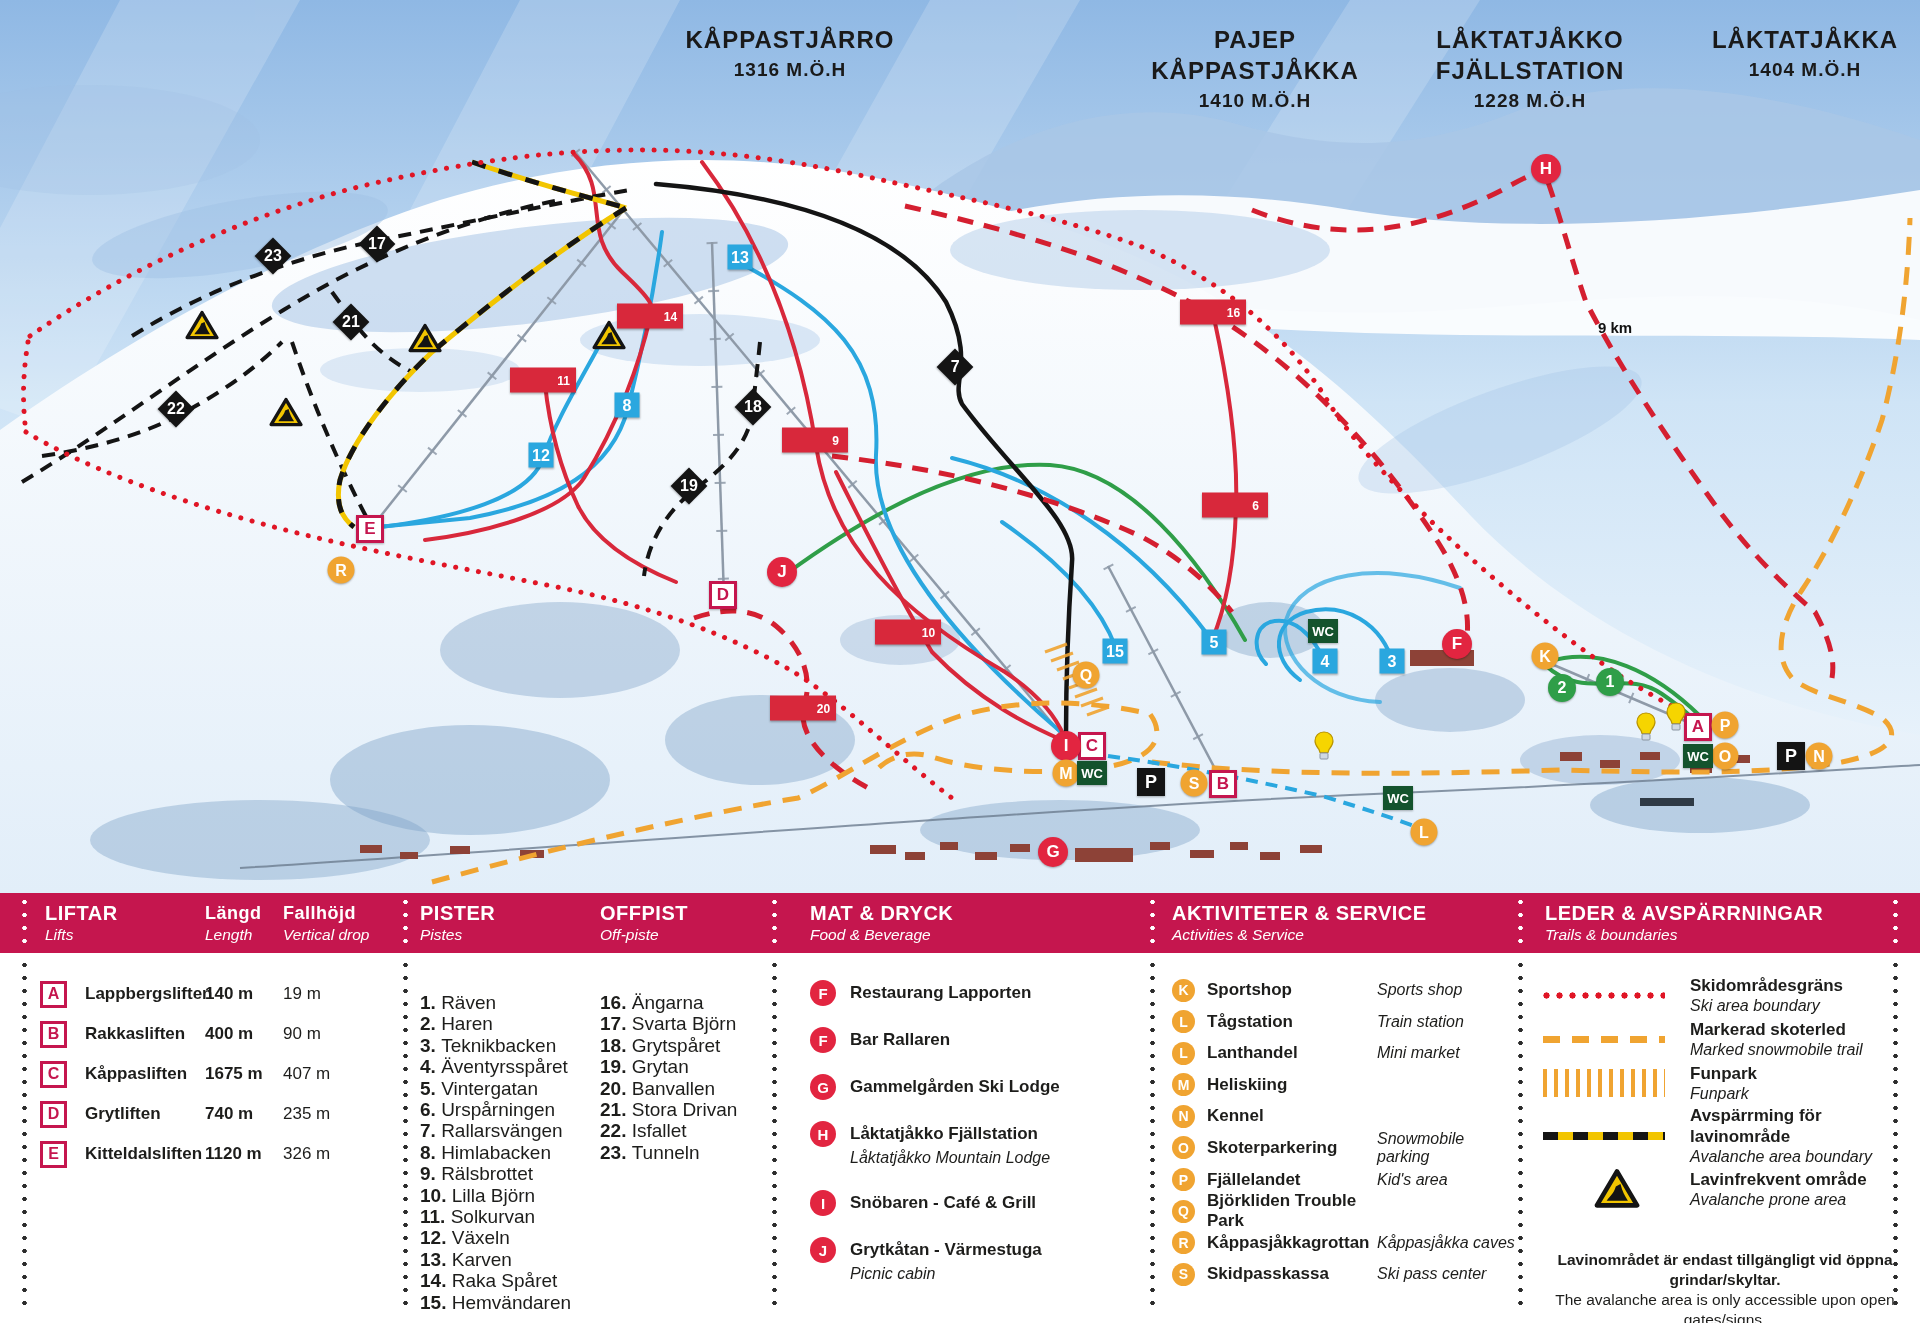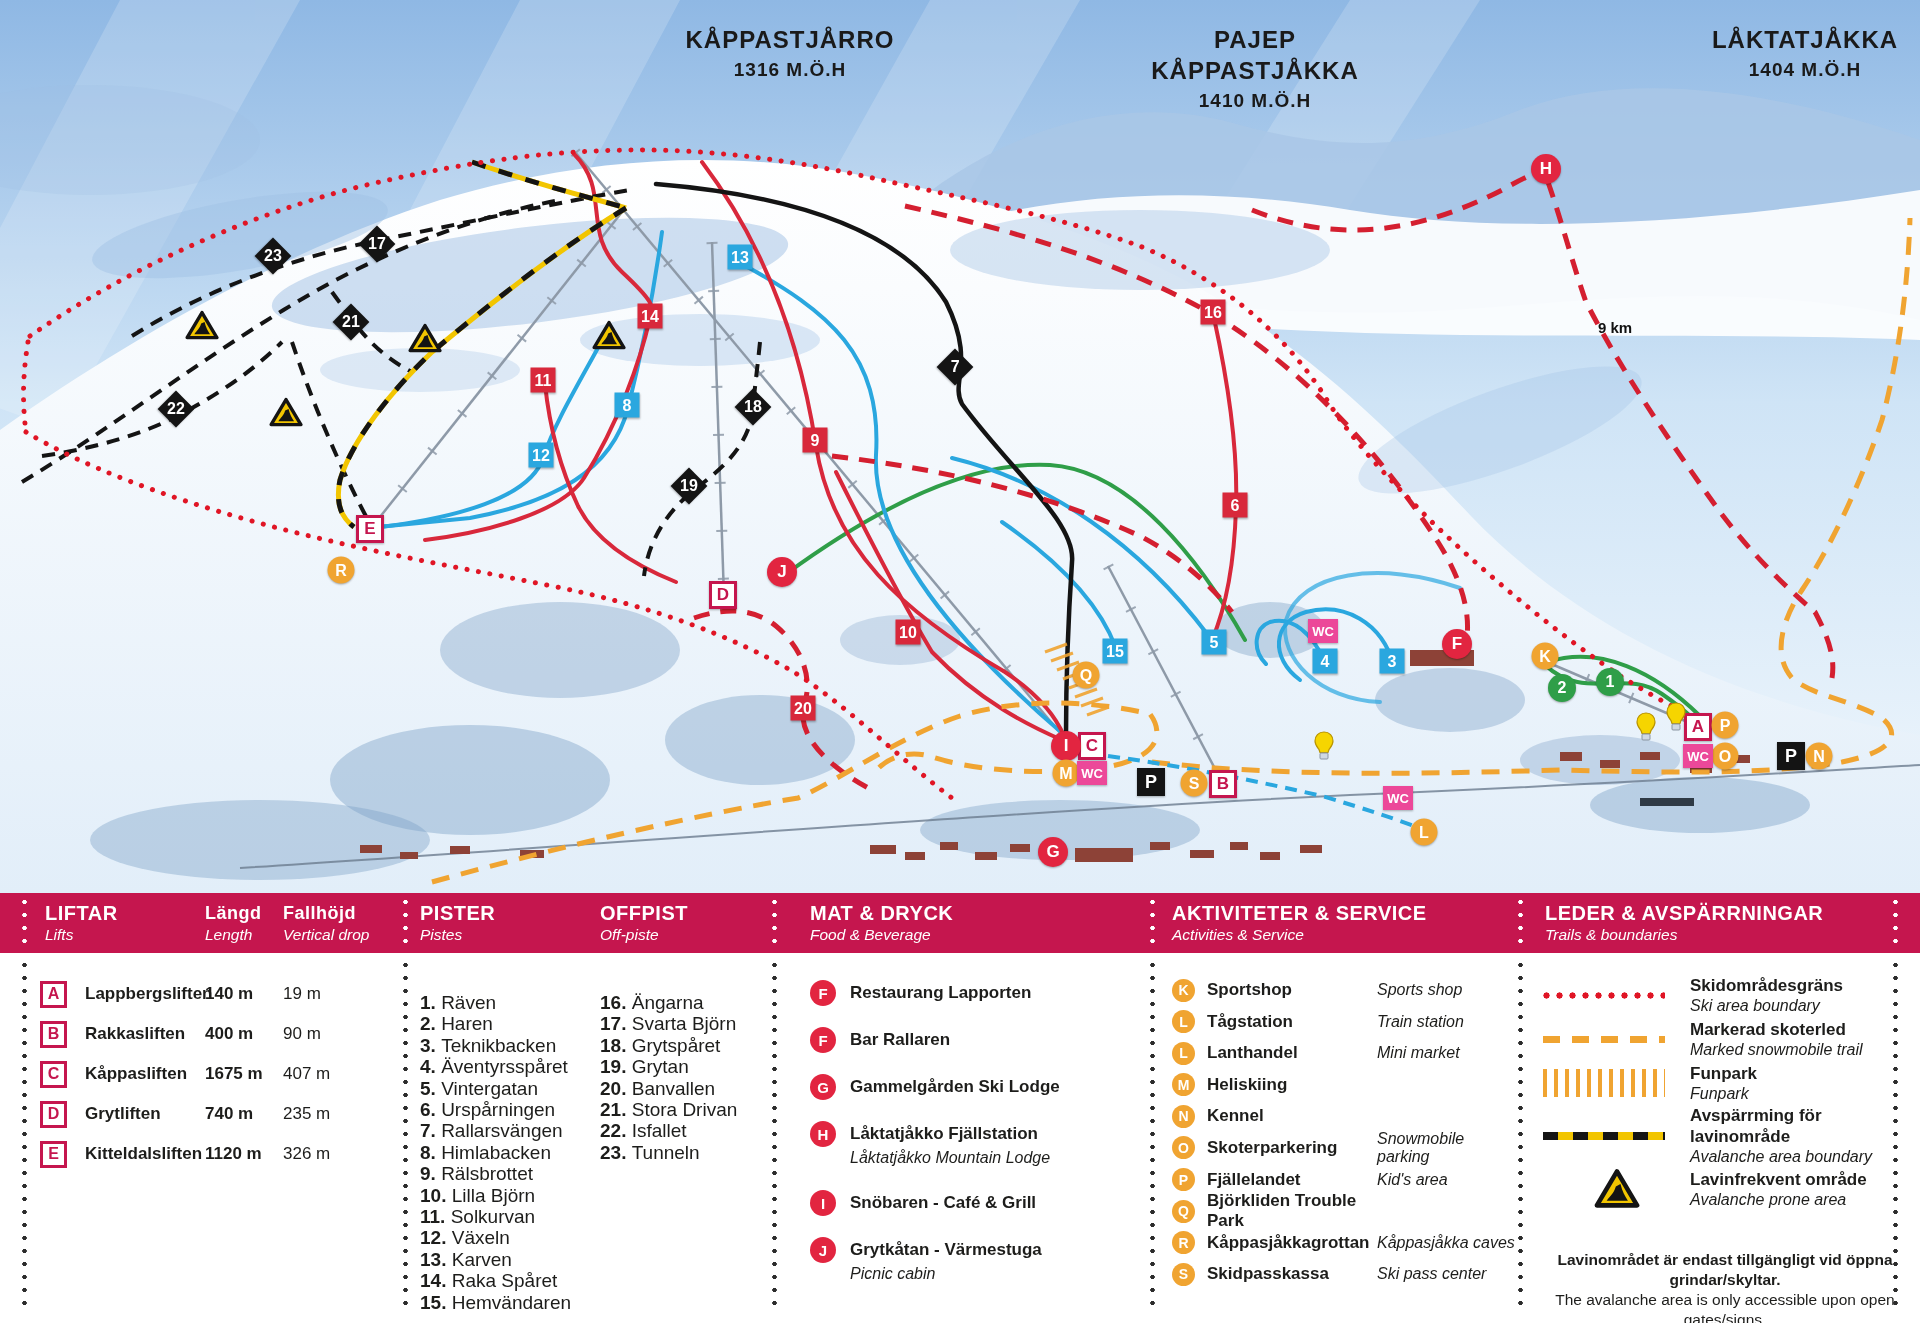--- a/index.html
+++ b/index.html
@@ -13,24 +13,24 @@
   .peak-line{font-weight:bold;font-size:24px;letter-spacing:1px;line-height:31px;}
   .peak-elev{font-weight:bold;font-size:19px;letter-spacing:1px;line-height:30px;}
   .scale-label{position:absolute;font-weight:bold;font-size:15px;color:#111;transform:translate(-50%,-50%);}
   .mk{position:absolute;transform:translate(-50%,-50%);display:flex;align-items:center;justify-content:center;
       font-weight:bold;color:#fff;box-shadow:0 1px 2px rgba(0,0,0,.3);}
   .mk-lift{width:22px;height:22px;background:#fff;border:3px solid #c5164e;color:#c5164e;font-size:17px;}
   .mk-food{width:30px;height:30px;border-radius:50%;background:#e22540;font-size:17px;}
   .mk-serv{width:27px;height:27px;border-radius:50%;background:#f0a431;font-size:16px;}
   .mk-green{width:28px;height:28px;border-radius:50%;background:#2f9e48;font-size:16px;}
   .mk-blue{width:25px;height:25px;background:#2aa7df;font-size:16px;}
-  .mk-red{width:25px;height:25px;background:#d8283b;font-size:16px;}
+  .mk-red{width:25px;height:25px;background:#d8283b;font-size:12px;padding-left:41px;}
   .mk-black{width:26px;height:26px;background:#141414;transform:translate(-50%,-50%) rotate(45deg);}
   .mk-black span{transform:rotate(-45deg);display:block;font-size:16px;}
-  .mk-wc{width:30px;height:24px;background:#ec4899;font-size:13px;}
+  .mk-wc{width:30px;height:24px;background:#14532d;font-size:13px;}
   .mk-park{width:28px;height:28px;background:#141414;font-size:18px;}
   .mk-tri,.mk-bulb{background:none;box-shadow:none;}
   
   #legend-header{position:absolute;left:0;top:893px;width:1920px;height:60px;background:#c5164e;color:#fff;}
   .hgroup{position:absolute;top:8px;}
   .h-sv{font-weight:bold;font-size:20px;letter-spacing:.5px;line-height:24px;}
   .h-en{font-style:italic;font-size:15.5px;line-height:20px;}
   #legend-body{position:absolute;left:0;top:953px;width:1920px;height:370px;background:#fff;}
   .vdots{position:absolute;width:5px;background-image:radial-gradient(circle at 2.5px 3px,#2b2b2b 2px,transparent 2.4px);
          background-size:5px 13px;background-repeat:repeat-y;}
@@ -251,20 +251,25 @@
     </svg>
     <div id="peaks">
         <div class="peak" style="left: 790px; top: 24px;">
           <div class="peak-line">KÅPPASTJÅRRO</div>
           <div class="peak-elev">1316 M.Ö.H</div>
         </div>
         <div class="peak" style="left: 1255px; top: 24px;">
           <div class="peak-line">PAJEP</div>
           <div class="peak-line">KÅPPASTJÅKKA</div>
           <div class="peak-elev">1410 M.Ö.H</div>
+        </div>
+        <div class="peak" style="left: 1530px; top: 24px;">
+          <div class="peak-line">LÅKTATJÅKKO</div>
+          <div class="peak-line">FJÄLLSTATION</div>
+          <div class="peak-elev">1228 M.Ö.H</div>
         </div>
         <div class="peak" style="left: 1805px; top: 24px;">
           <div class="peak-line">LÅKTATJÅKKA</div>
           <div class="peak-elev">1404 M.Ö.H</div>
         </div>
       </div>
     <div id="markers">
         <div class="mk mk-lift" style="left: 1698px; top: 727px;">A</div>
         <div class="mk mk-lift" style="left: 1223px; top: 784px;">B</div>
         <div class="mk mk-lift" style="left: 1092px; top: 746px;">C</div>

